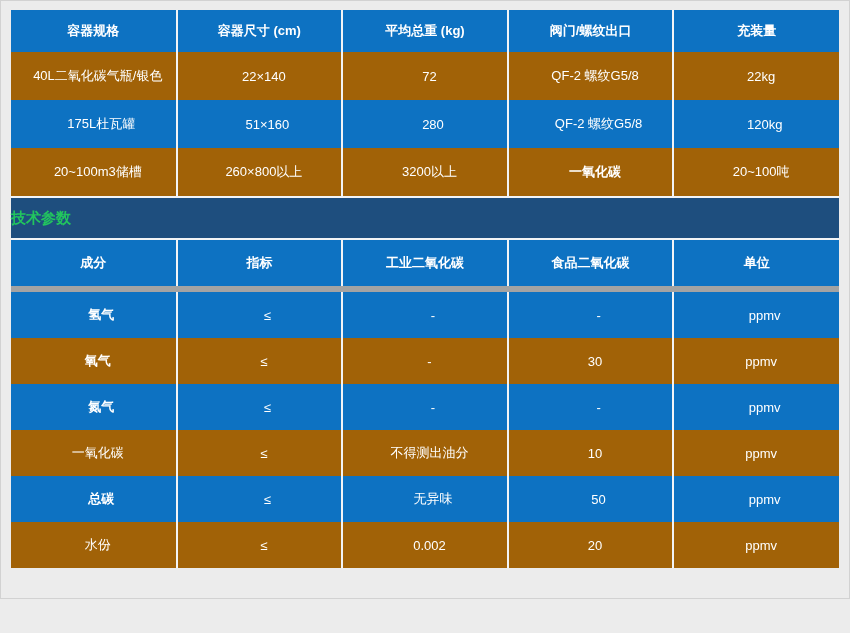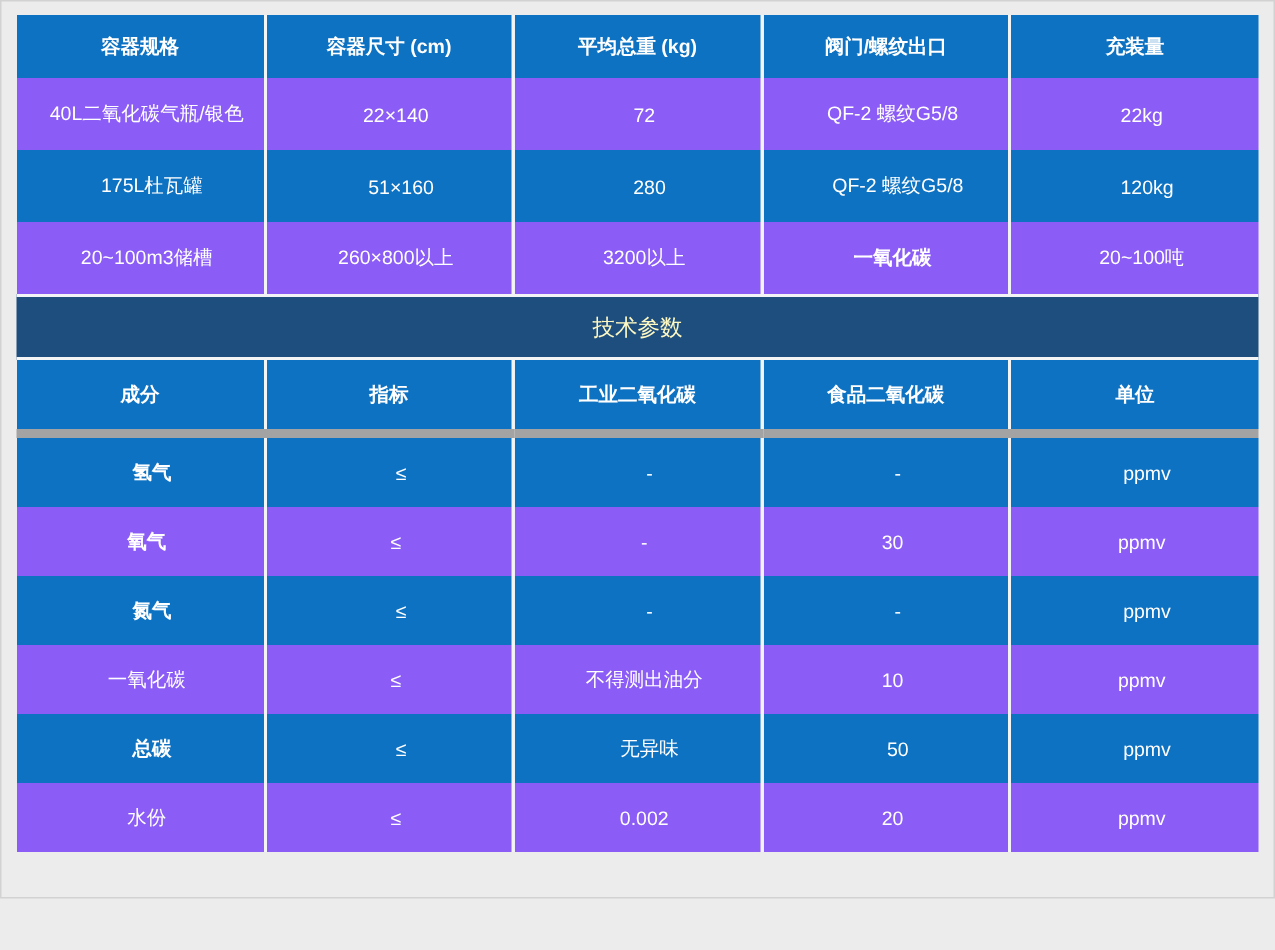--- a/index.html
+++ b/index.html
@@ -19,31 +19,31 @@
   table { width: 100%; border-collapse: collapse; table-layout: fixed; }
   th, td {
     text-align: center; vertical-align: middle;
     color: #ffffff; font-size: 13px; font-weight: 400;
     border-right: 2px solid #f2f4f6;
     padding: 0 4px; overflow: hidden;
   }
   th:last-child, td:last-child { border-right: none; margin-left: 20px; }
   tr.hrow th { background: #0d72c2; font-weight: 700; height: 42px; }
   .params tr.hrow th { height: 46px; border-bottom: 6px solid #a3a3a3; }
-  tr.dark td { background: #8b5cf6; padding-left: 13px; }
+  tr.dark td { background: #a16207; padding-left: 13px; }
   tr.bright td { background: #0d72c2; padding-left: 20px; }
   .spec td { height: 48px; }
   .params td { height: 46px; }
   .band {
     height: 40px;
     background: #1e4e7e;
     border-top: 2px solid #f2f4f6;
     border-bottom: 2px solid #f2f4f6;
-    display: flex; align-items: center; justify-content: center;
-    color: #fef9c3; font-size: 15px; font-weight: 400;
+    display: flex; align-items: center; 
+    color: #22c55e; font-size: 15px; font-weight: 700;
   }
   .bold { font-weight: 700; }
 </style>
 </head>
 <body>
 
 <div class="frame">
 
   <table class="spec">
     <thead>

